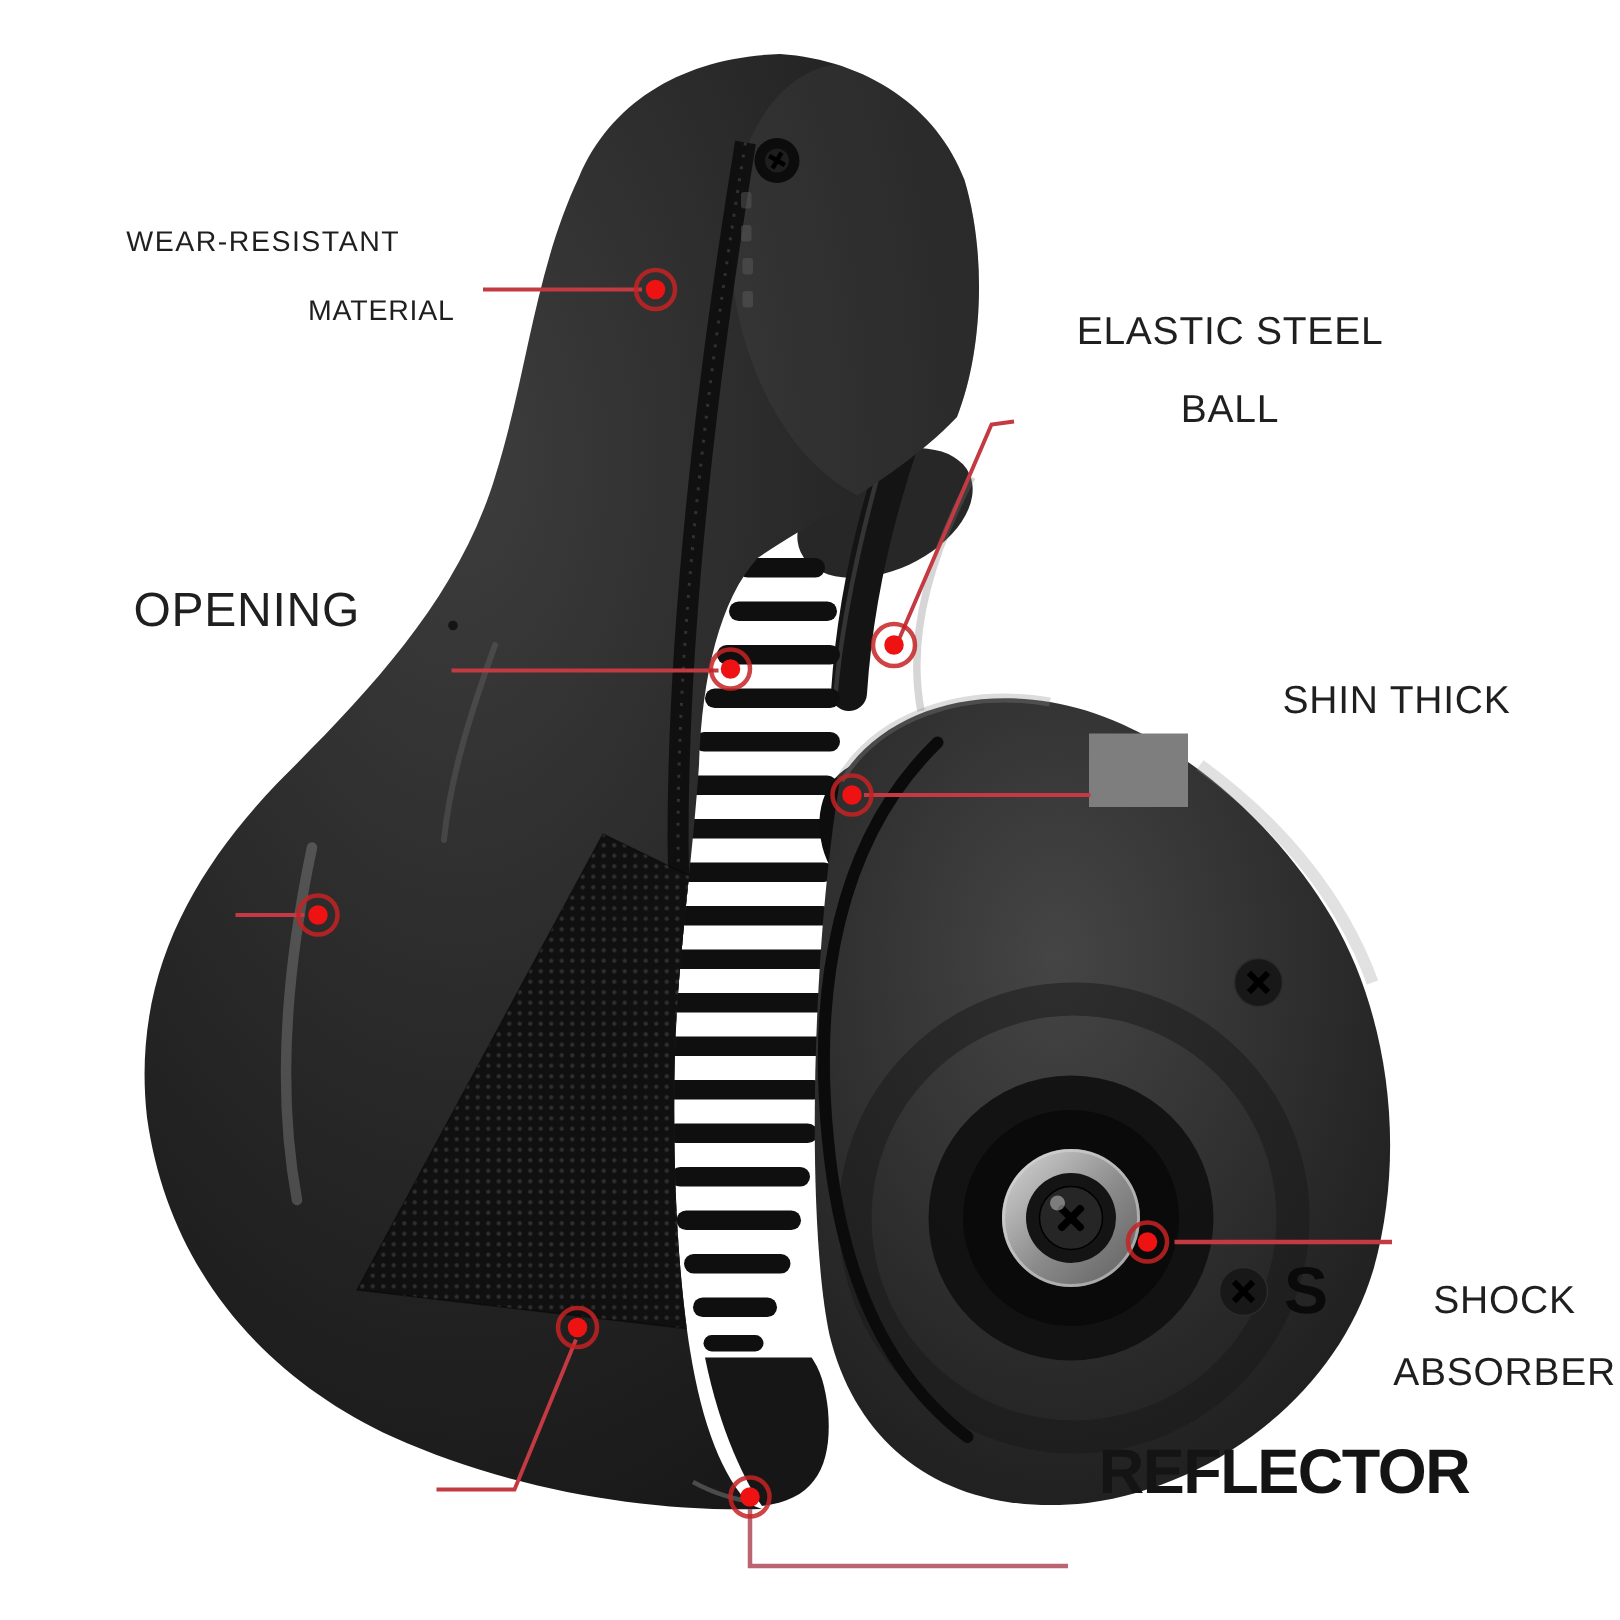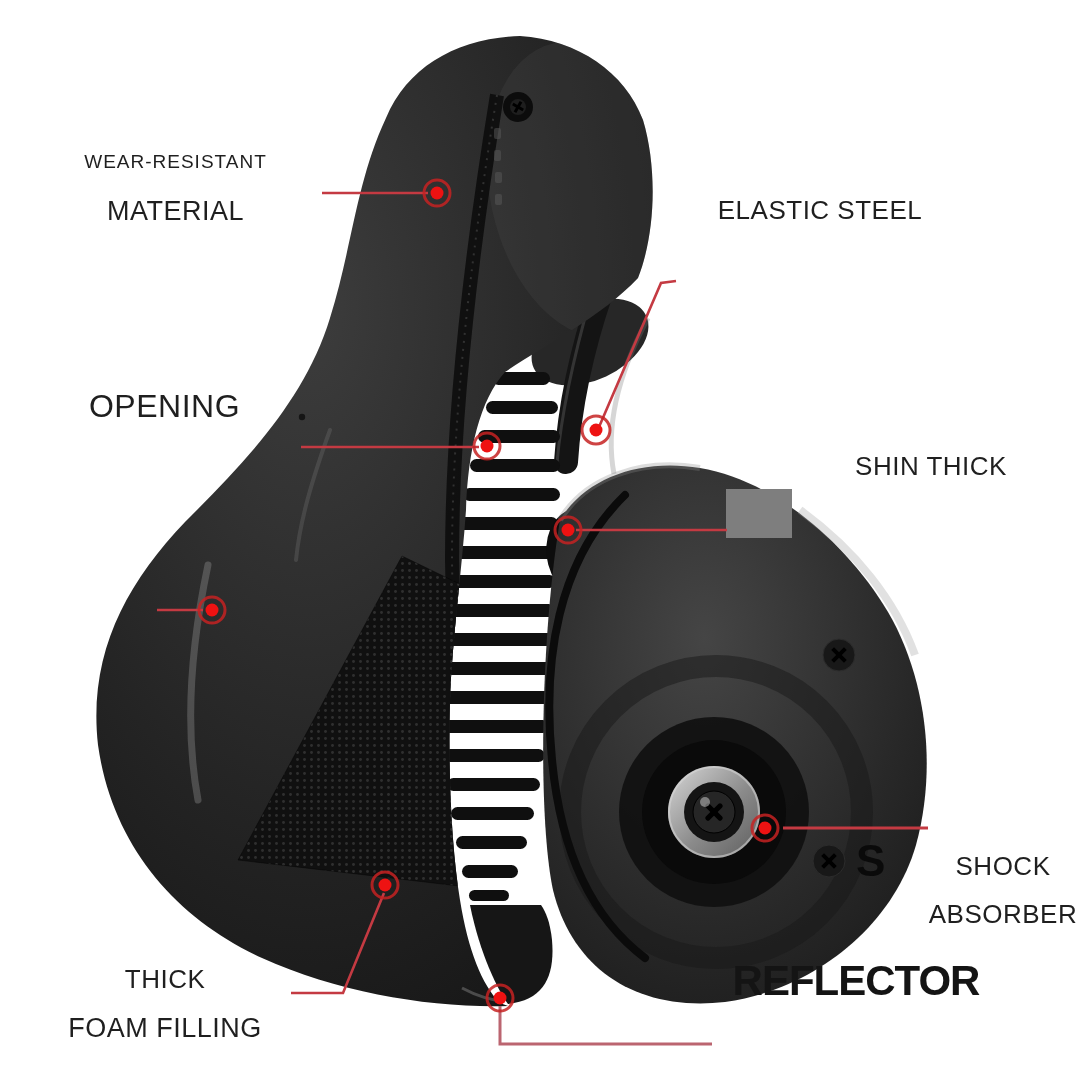--- a/index.html
+++ b/index.html
@@ -28,22 +28,22 @@
   .callout-line.thick{stroke-width:3;}
   .callout-line.muted{stroke:var(--callout-line-muted);stroke-width:3;}
   .marker-core{fill:var(--marker-core);}
   .marker-ring{fill:none;stroke:var(--marker-ring);stroke-width:3;opacity:.85;}
 
   
   .label{position:absolute;text-align:center;line-height:1;color:var(--label-text);}
   .label .l1,.label .l2{display:block;letter-spacing:.5px;}
   .lbl-wear{left:48px;top:152px;width:255px;}
   .lbl-wear .l1{font-size:19px;margin-bottom:27px;letter-spacing:1px;}
-  .lbl-wear .l2{font-size:27px;}
-  .lbl-elastic{left:700px;top:197px;width:240px;}
+  .lbl-wear .l2{font-size:19px;text-align:right;}
+  .lbl-elastic{left:700px;top:207px;width:240px;}
   .lbl-elastic .l1{font-size:26px;margin-bottom:26px;}
   .lbl-elastic .l2{font-size:26px;}
   .lbl-vent{left:42px;top:390px;width:245px;}
   .lbl-vent .l1{font-size:26px;margin-bottom:21px;}
   .lbl-vent .l2{font-size:32px;}
   .lbl-shin{left:811px;top:453px;width:240px;}
   .lbl-shin .l1{font-size:26px;}
   .lbl-shock{left:873px;top:853px;width:260px;}
   .lbl-shock .l1{font-size:26px;margin-bottom:22px;}
   .lbl-shock .l2{font-size:26px;}
@@ -263,38 +263,35 @@
     </g>
   </svg>
 
   <div class="label lbl-wear">
     <span class="l1">WEAR-RESISTANT</span>
     <span class="l2">MATERIAL</span>
   </div>
 
   <div class="label lbl-elastic">
     <span class="l1">ELASTIC STEEL</span>
+    <span class="l2">BALL</span>
   </div>
 
   <div class="label lbl-vent">
     <span class="l2">OPENING</span>
   </div>
 
   <div class="label lbl-shin">
     <span class="l1">SHIN THICK</span>
   </div>
 
   <div class="label lbl-shock">
     <span class="l1">SHOCK</span>
     <span class="l2">ABSORBER</span>
   </div>
 
-  <div class="label lbl-foam">
-    <span class="l1">THICK</span>
-    <span class="l2">FOAM FILLING</span>
-  </div>
 
   <div class="label lbl-reflector">
     <span class="l1">REFLECTOR</span>
   </div>
 
   <span class="watermark-remnant">S</span>
 </div>
 
 </body></html>

